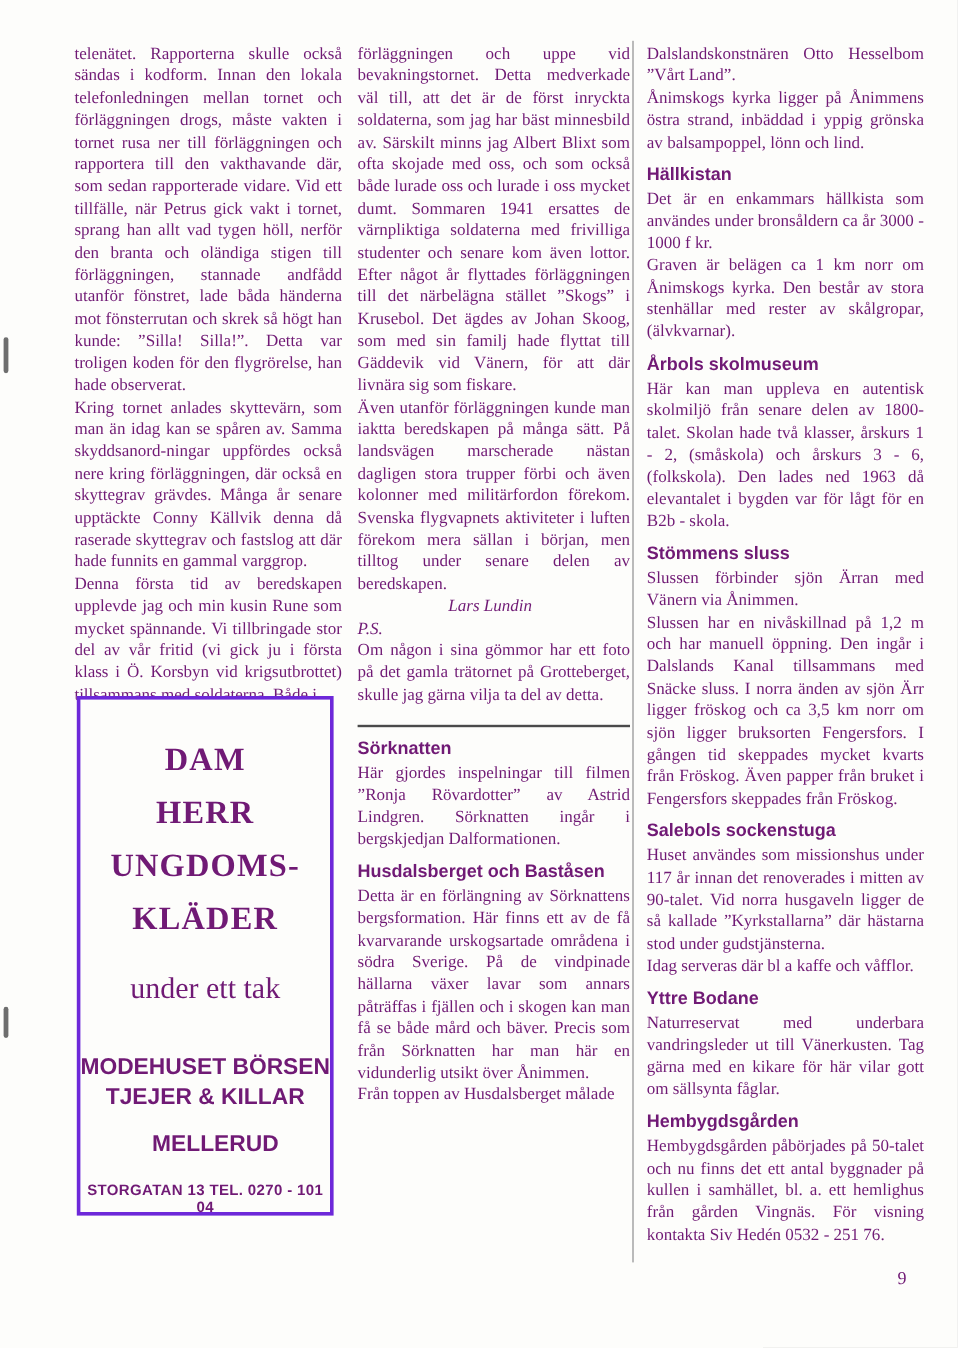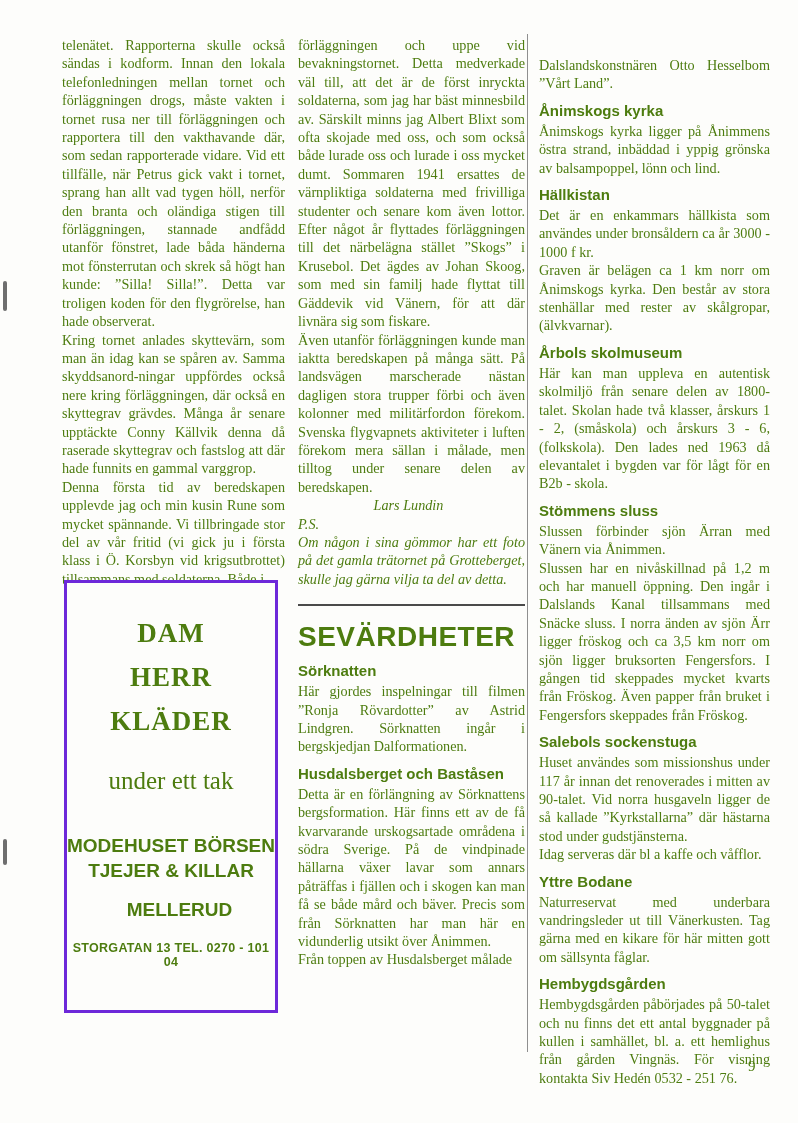--- a/index.html
+++ b/index.html
@@ -1,34 +1,34 @@
 <!DOCTYPE html>
 <html lang="sv"><head>
 <meta charset="utf-8">
 <style>
   html,body { margin:0; padding:0; background:#e8e8e6; }
   .page {
     position:relative; width:798px; height:1123px; margin:0 auto;
-    background:#fdfdfb; overflow:hidden; color:#4d7c0f;
+    background:#fdfdfb; overflow:hidden; color:#701a75;
   }
   
   .btxt {
     font-family:"Liberation Serif", serif;
     font-size:14.2px; line-height:18.4px;
     text-align:justify; hyphens:auto;
   }
   .btxt p { margin:0; }
   .col { position:absolute; top:36px; }
   .col1 { left:62px;  width:223px; }
   .col2 { left:298px; width:227px; }
-  .col3 { left:539px; width:231px;margin-top:20px; }
+  .col3 { left:539px; width:231px; }
 
   .signature { font-style:italic; text-align:center; margin-top:16px; padding-right:6px; }
   .ps-label  { font-style:italic; margin-top:14px; }
-  .ps-text   { font-style:italic; }
+  .ps-text   { }
 
   .rule { border:0; border-top:2px solid #4a4a4a; margin:16px 0 0 0; }
 
   .sights-title {
     font-family:"Liberation Sans", sans-serif; font-weight:bold;
     font-size:28px; letter-spacing:0.5px; margin:16px 0 10px 0; line-height:30px;
   }
   .sec-head {
     font-family:"Liberation Sans", sans-serif; font-weight:bold;
     font-size:15px; line-height:17px; margin:9px 0 3px 0; text-align:left;
@@ -78,57 +78,56 @@
   <div class="col col1 btxt">
     <p>telenätet. Rapporterna skulle också sändas i kodform. Innan den lokala telefonledningen mellan tornet och förläggningen drogs, måste vakten i tornet rusa ner till förläggningen och rapportera till den vakthavande där, som sedan rapporterade vidare. Vid ett tillfälle, när Petrus gick vakt i tornet, sprang han allt vad tygen höll, nerför den branta och oländiga stigen till förläggningen, stannade andfådd utanför fönstret, lade båda händerna mot fönsterrutan och skrek så högt han kunde: ”Silla! Silla!”. Detta var troligen koden för den flygrörelse, han hade observerat.</p>
     <p>Kring tornet anlades skyttevärn, som man än idag kan se spåren av. Samma skyddsanord-ningar uppfördes också nere kring förläggningen, där också en skyttegrav grävdes. Många år senare upptäckte Conny Källvik denna då raserade skyttegrav och fastslog att där hade funnits en gammal varggrop.</p>
     <p>Denna första tid av beredskapen upplevde jag och min kusin Rune som mycket spännande. Vi tillbringade stor del av vår fritid (vi gick ju i första klass i Ö. Korsbyn vid krigsutbrottet) tillsammans med soldaterna. Både i</p>
   </div>
 
   <div class="advert">
     <div class="ad-large">
       <div>DAM</div>
       <div>HERR</div>
+      <div>UNGDOMS-</div>
       <div>KLÄDER</div>
     </div>
     <div class="ad-tagline">under ett tak</div>
     <div class="ad-store">MODEHUSET BÖRSEN</div>
     <div class="ad-store" style="margin-top:0;">TJEJER &amp; KILLAR</div>
     <div class="ad-city">MELLERUD</div>
     <div class="ad-address">STORGATAN 13  TEL. 0270 - 101 04</div>
   </div>
 
   <div class="col col2 btxt">
     <p>förläggningen och uppe vid bevakningstornet. Detta medverkade väl till, att det är de först inryckta soldaterna, som jag har bäst minnesbild av. Särskilt minns jag Albert Blixt som ofta skojade med oss, och som också både lurade oss och lurade i oss mycket dumt. Sommaren 1941 ersattes de värnpliktiga soldaterna med frivilliga studenter och senare kom även lottor. Efter något år flyttades förläggningen till det närbelägna stället ”Skogs” i Krusebol. Det ägdes av Johan Skoog, som med sin familj hade flyttat till Gäddevik vid Vänern, för att där livnära sig som fiskare.</p>
-    <p>Även utanför förläggningen kunde man iaktta beredskapen på många sätt. På landsvägen marscherade nästan dagligen stora trupper förbi och även kolonner med militärfordon förekom. Svenska flygvapnets aktiviteter i luften förekom mera sällan i målade, men tilltog under senare delen av beredskapen.</p>
+    <p>Även utanför förläggningen kunde man iaktta beredskapen på många sätt. På landsvägen marscherade nästan dagligen stora trupper förbi och även kolonner med militärfordon förekom. Svenska flygvapnets aktiviteter i luften förekom mera sällan i början, men tilltog under senare delen av beredskapen.</p>
     <p class="signature">Lars Lundin</p>
     <p class="ps-label">P.S.</p>
     <p class="ps-text">Om någon i sina gömmor har ett foto på det gamla trätornet på Grotteberget, skulle jag gärna vilja ta del av detta.</p>
     <hr class="rule">
-    <div class="sights-title">SEVÄRDHETER</div>
 
     <div>
       <div class="sec-head">Sörknatten</div>
       <p>Här gjordes inspelningar till filmen ”Ronja Rövardotter” av Astrid Lindgren. Sörknatten ingår i bergskjedjan Dalformationen.</p>
     </div>
 
     <div>
       <div class="sec-head">Husdalsberget och Baståsen</div>
       <p>Detta är en förlängning av Sörknattens bergsformation. Här finns ett av de få kvarvarande urskogsartade områdena i södra Sverige. På de vindpinade hällarna växer lavar som annars påträffas i fjällen och i skogen kan man få se både mård och bäver. Precis som från Sörknatten har man här en vidunderlig utsikt över Ånimmen.</p>
       <p>Från toppen av Husdalsberget målade</p>
     </div>
   </div>
 
   <div class="divider"></div>
 
   <div class="col col3 btxt">
     <p class="intro">Dalslandskonstnären Otto Hesselbom ”Vårt Land”.</p>
 
     <div>
-      <div class="sec-head">Ånimskogs kyrka</div>
       <p>Ånimskogs kyrka ligger på Ånimmens östra strand, inbäddad i yppig grönska av balsampoppel, lönn och lind.</p>
     </div>
 
     <div>
       <div class="sec-head">Hällkistan</div>
       <p>Det är en enkammars hällkista som användes under bronsåldern ca år 3000 - 1000 f kr.</p>
       <p>Graven är belägen ca 1 km norr om Ånimskogs kyrka. Den består av stora stenhällar med rester av skålgropar, (älvkvarnar).</p>
     </div>
 
     <div>
@@ -143,21 +142,21 @@
     </div>
 
     <div>
       <div class="sec-head">Salebols sockenstuga</div>
       <p>Huset användes som missionshus under 117 år innan det renoverades i mitten av 90-talet. Vid norra husgaveln ligger de så kallade ”Kyrkstallarna” där hästarna stod under gudstjänsterna.</p>
       <p>Idag serveras där bl a kaffe och våfflor.</p>
     </div>
 
     <div>
       <div class="sec-head">Yttre Bodane</div>
-      <p>Naturreservat med underbara vandringsleder ut till Vänerkusten. Tag gärna med en kikare för här mitten gott om sällsynta fåglar.</p>
+      <p>Naturreservat med underbara vandringsleder ut till Vänerkusten. Tag gärna med en kikare för här vilar gott om sällsynta fåglar.</p>
     </div>
 
     <div>
       <div class="sec-head">Hembygdsgården</div>
       <p>Hembygdsgården påbörjades på 50-talet och nu finns det ett antal byggnader på kullen i samhället, bl. a. ett hemlighus från gården Vingnäs. För visning kontakta Siv Hedén 0532 - 251 76.</p>
     </div>
   </div>
 
   <div class="page-number">9</div>
 

